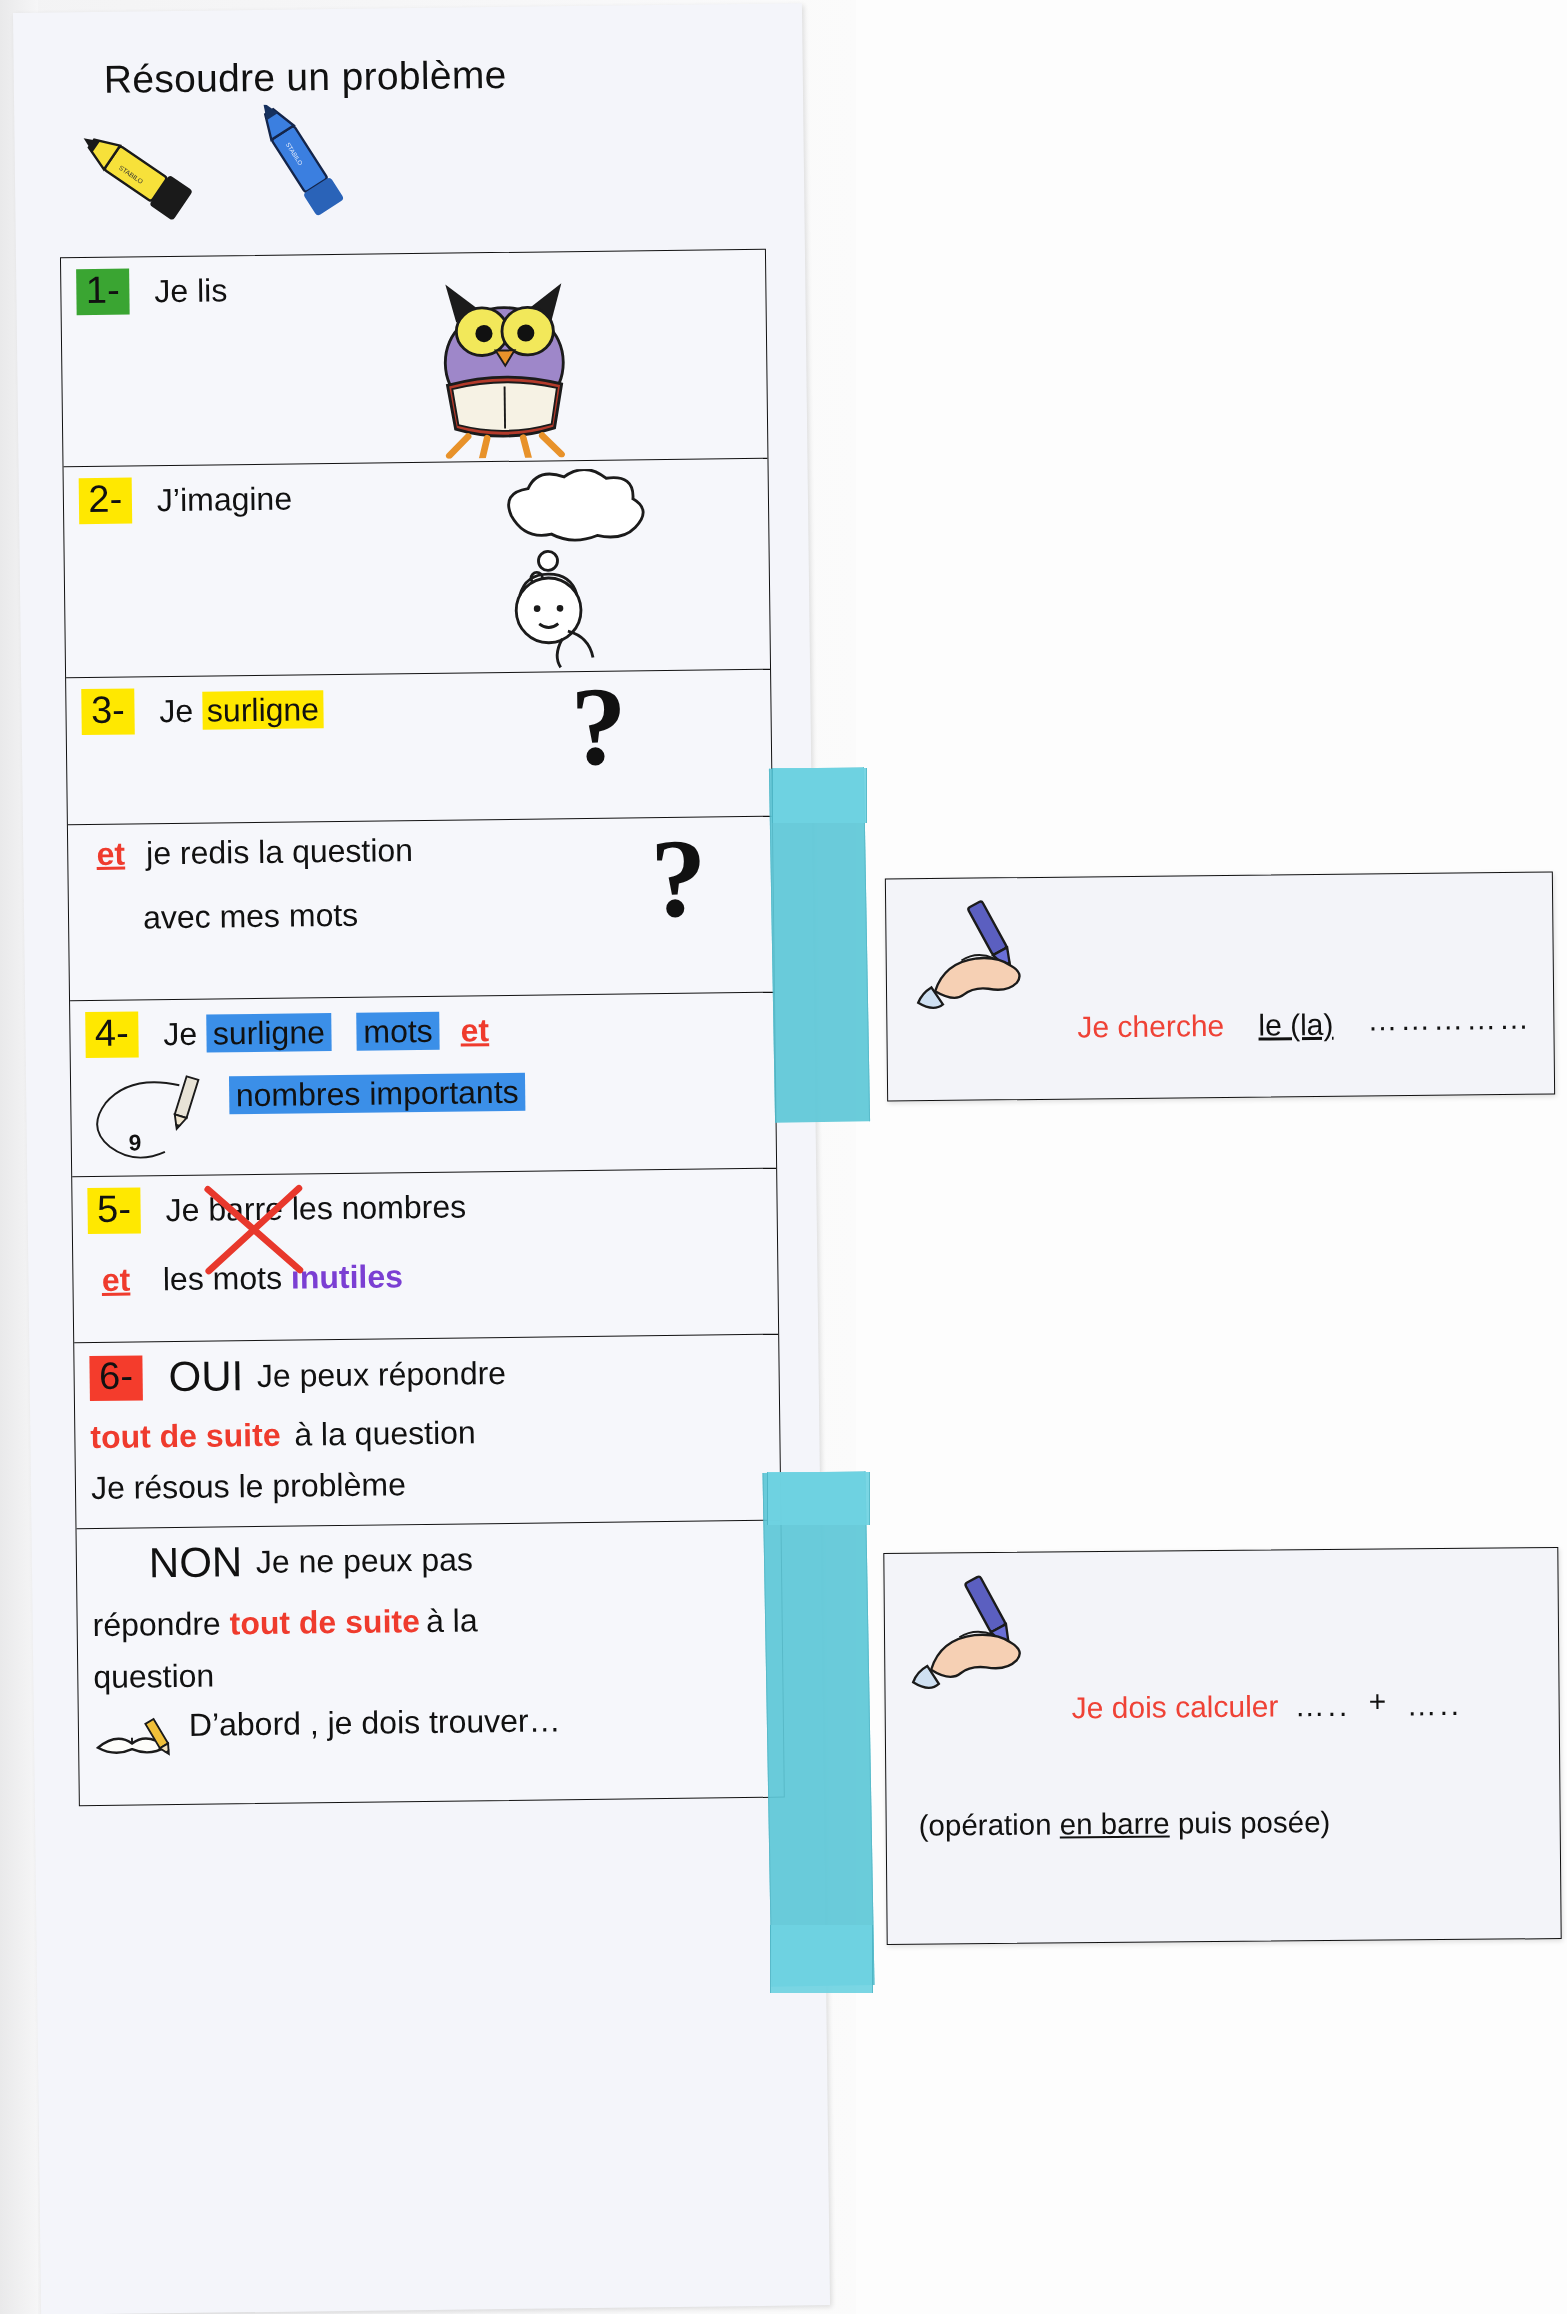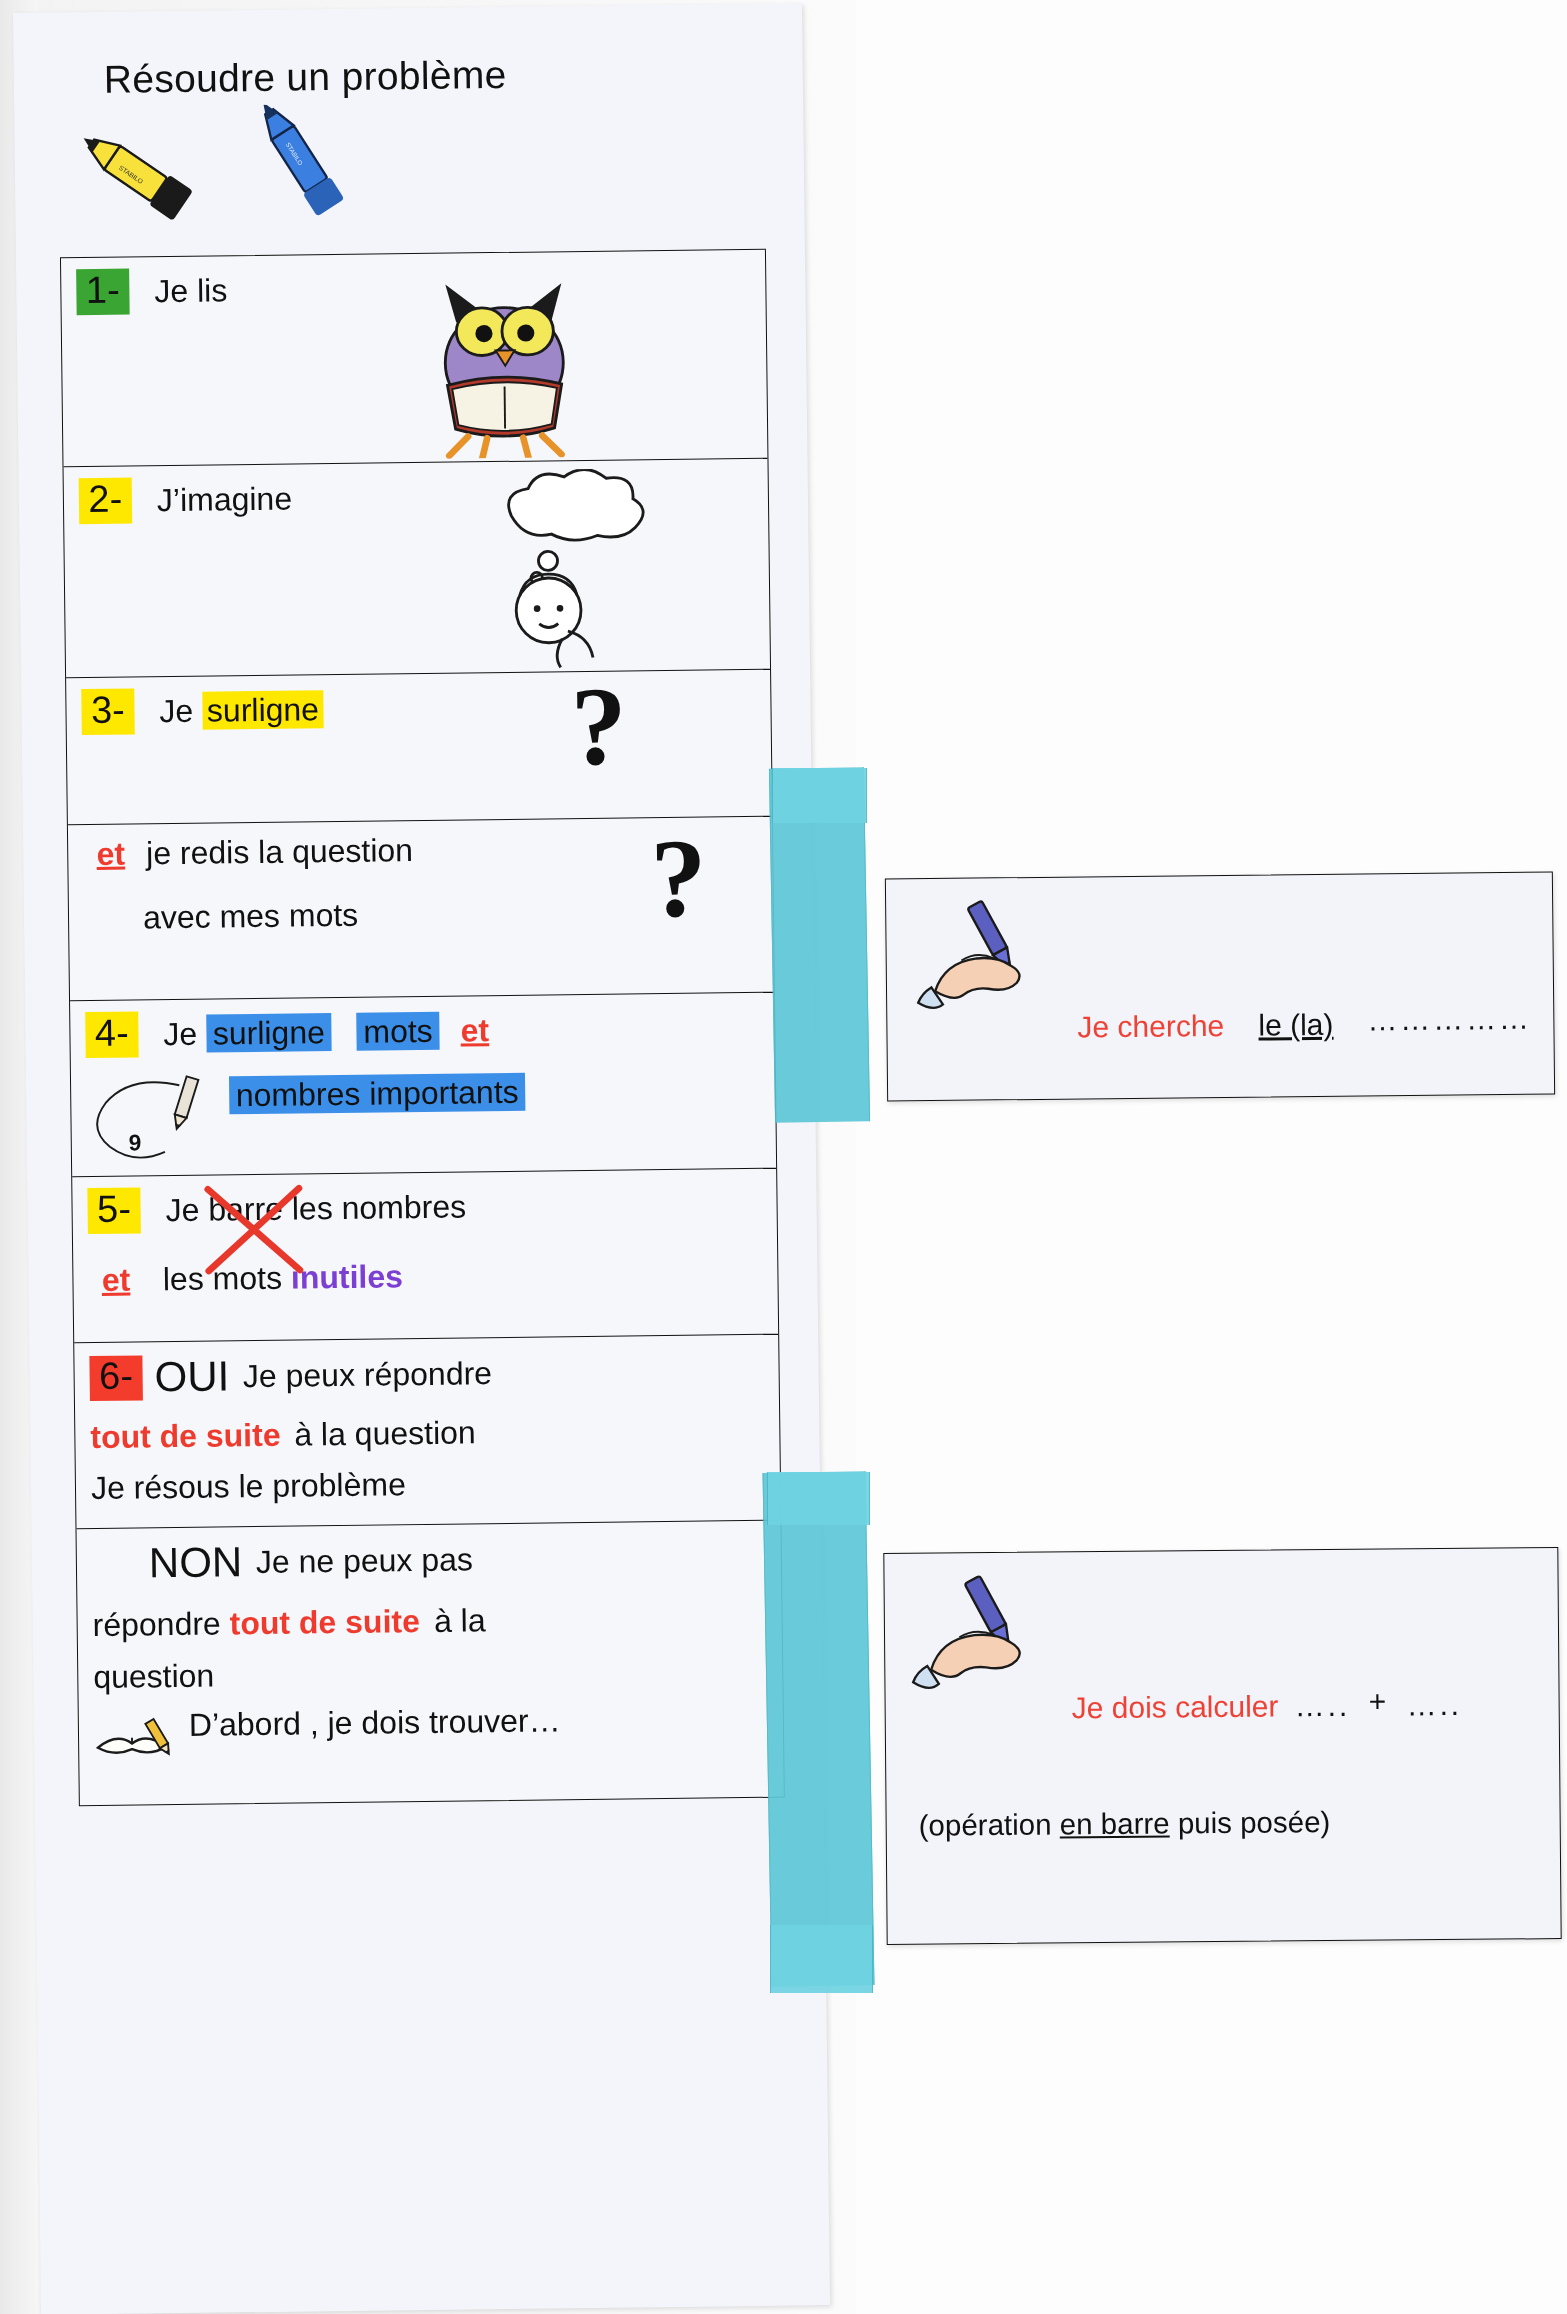--- a/index.html
+++ b/index.html
@@ -260,35 +260,35 @@
         <span class="txt red-under" style="margin-left:13.3px;">et</span>
         <span class="txt" style="margin-left:28.5px;">les mots </span><span class="txt purple">inutiles</span>
       </div>
       <svg class="art" style="left:124px; top:3.8px;" width="114" height="105" viewBox="0 0 120 110">
         <path d="M12 10 L108 96 M108 10 L12 96" stroke="#e8382c" stroke-width="7" stroke-linecap="round" fill="none"></path>
       </svg>
     </div>
 
     <div class="step-row" style="height:186px;">
       <span class="num red">6-</span>
-      <span class="txt big" style="margin-left:8px;">OUI</span>
+      <span class="txt big" style="margin-left:22px;">OUI</span>
       <span class="txt" style="margin-left:9.5px;">Je peux répondre</span>
       <div style="margin-top:17px;">
         <span class="txt red-word">tout de suite</span>
         <span class="txt" style="margin-left:9.5px;">à la question</span>
       </div>
       <div class="txt" style="margin-top:13.3px;">Je résous le problème</div>
     </div>
 
     <div class="step-row" style="height:276px;">
       <span class="txt big" style="margin-left:57px;">NON</span>
       <span class="txt" style="margin-left:9.5px;">Je ne peux pas</span>
       <div style="margin-top:19px;">
         <span class="txt">répondre </span><span class="txt red-word">tout de suite</span>
-        <span class="txt" style="margin-left:10px;">à la</span>
+        <span class="txt" style="margin-left:2px;">à la</span>
       </div>
       <div class="txt" style="margin-top:15px;">question</div>
       <div style="margin-top:13.3px; position:relative; height:57px;">
         <svg class="art" style="left:0px; top:-3.8px;" width="91" height="55" viewBox="0 0 96 58">
           <path d="M4 44 q20 -16 36 -4 q16 -12 36 4 q-18 10 -36 2 q-18 8 -36 -2 Z" fill="#fdfdfa" stroke="#1b1b1b" stroke-width="2.5"></path>
           <path d="M40 40 v-6" stroke="#1b1b1b" stroke-width="2"></path>
           <g transform="rotate(-30 72 30)">
             <rect x="62" y="12" width="10" height="30" fill="#f0c03a" stroke="#1b1b1b" stroke-width="2"></rect>
             <polygon points="62,42 72,42 67,52" fill="#f3e2bd" stroke="#1b1b1b" stroke-width="2"></polygon>
             <polygon points="64,48 70,48 67,52" fill="#1b1b1b"></polygon>

